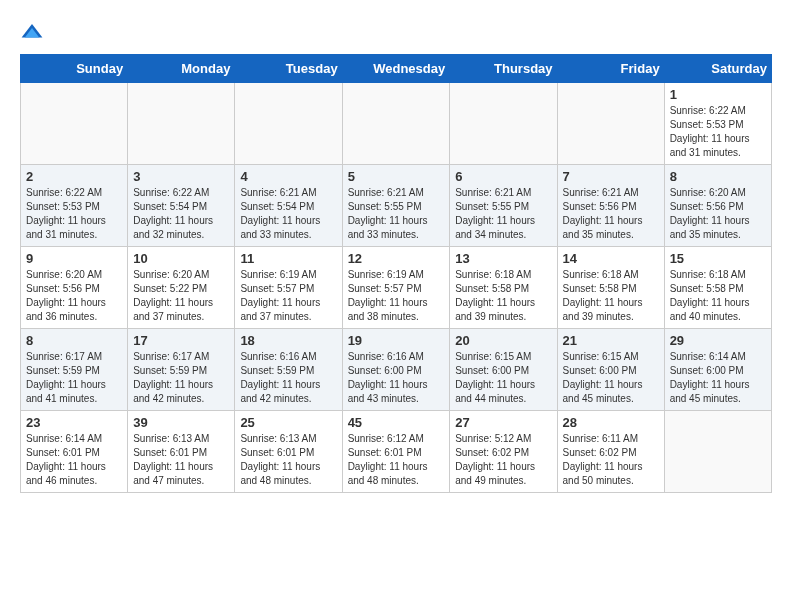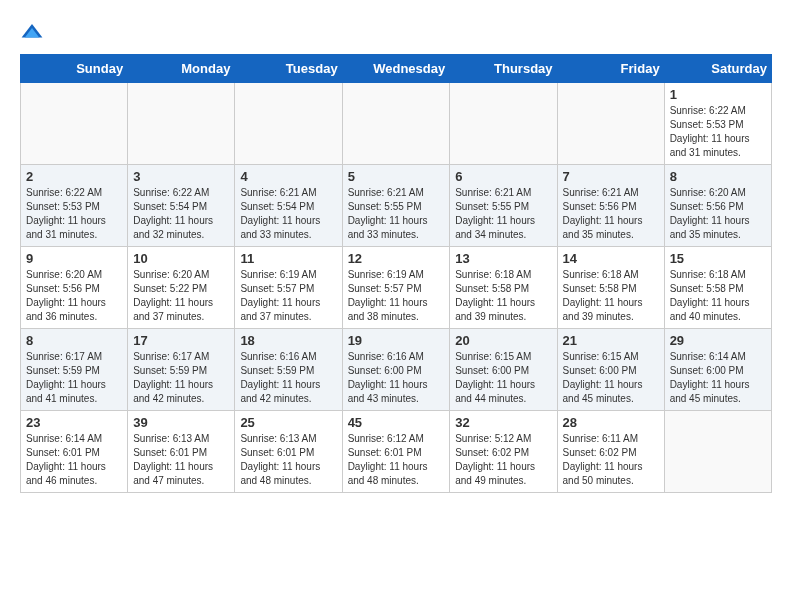--- a/index.html
+++ b/index.html
@@ -291,21 +291,21 @@
 Sunset: 6:01 PM
 Daylight: 11 hours and 48 minutes.</div>
         </td>
         <td>
           <span class="day-number">45</span>
           <div class="day-info">Sunrise: 6:12 AM
 Sunset: 6:01 PM
 Daylight: 11 hours and 48 minutes.</div>
         </td>
         <td>
-          <span class="day-number">32</span>
+          <span class="day-number">27</span>
           <div class="day-info">Sunrise: 5:12 AM
 Sunset: 6:02 PM
 Daylight: 11 hours and 49 minutes.</div>
         </td>
         <td>
           <span class="day-number">28</span>
           <div class="day-info">Sunrise: 6:11 AM
 Sunset: 6:02 PM
 Daylight: 11 hours and 50 minutes.</div>
         </td>

